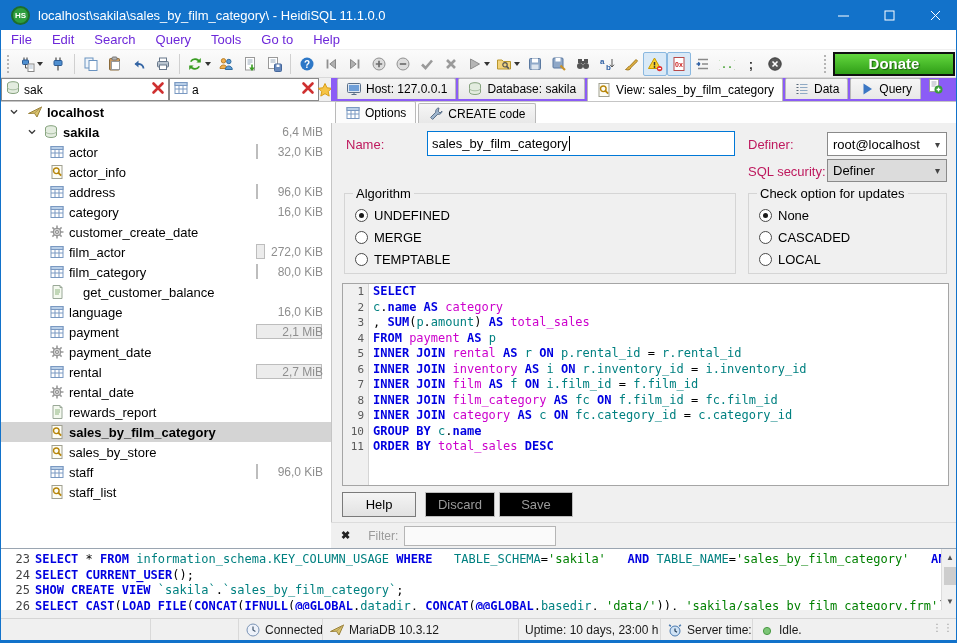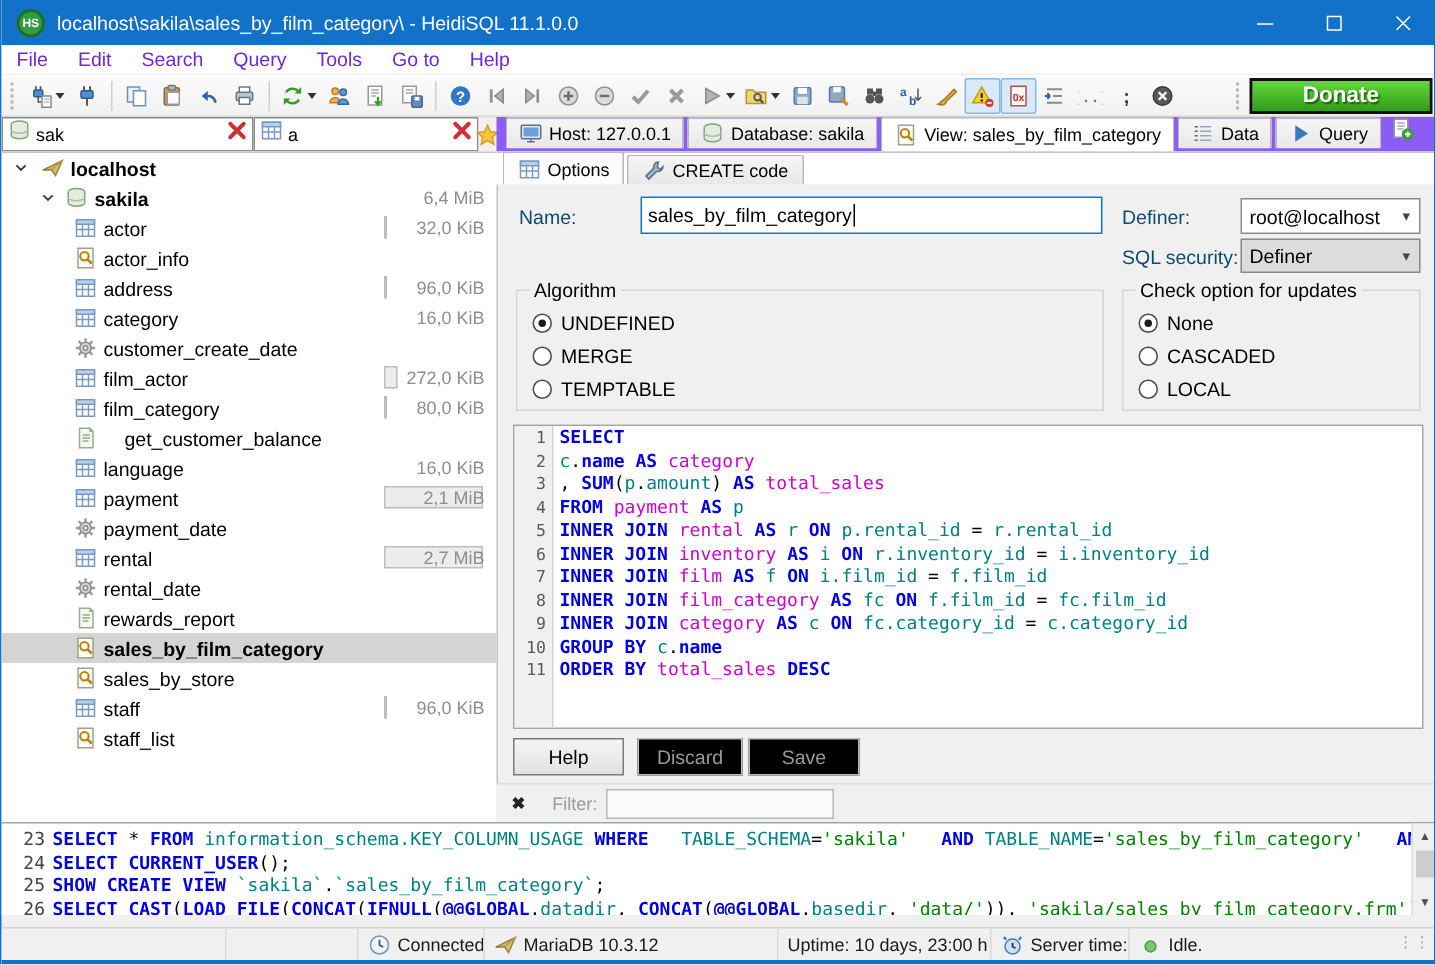--- a/index.html
+++ b/index.html
@@ -63,21 +63,21 @@
   .tab.active { background:#fff; height:23px; }
   #newtab-btn { margin-left:4px; margin-bottom:2px; }
 
   #sub-tabs { left:330px; top:101px; width:627px; height:22px; display:flex; align-items:flex-end; background:#fff; border-top:1px solid #c5c5c5; padding-left:4px; }
   .subtab { display:flex; align-items:center; gap:4px; font-size:12px; height:20px; padding:0 9px; border:1px solid #b9b9b9; border-bottom:none;
             background:linear-gradient(#f6f6f6,#e8e8e8); margin-right:2px; border-radius:2px 2px 0 0; white-space:nowrap; }
   .subtab.active { background:#fcfcfc; height:22px; }
 
   
   #options-panel { left:330px; top:123px; width:627px; height:399px; background:#f0f0f0; border-left:1px solid #c5c5c5; }
-  .form-label { position:absolute; font-size:13px; color:#0c4a6e; }
+  .form-label { position:absolute; font-size:13px; color:#be185d; }
   #name-input { position:absolute; left:95px; top:8px; width:308px; height:25px; border:1px solid #0078d7; background:#fff;
                 display:flex; align-items:center; padding-left:4px; font-size:13px; }
   #name-input .caret { width:1px; height:15px; background:#000; margin-left:1px; }
   .combo { position:absolute; height:24px; border:1px solid #8a8a8a; display:flex; align-items:center; font-size:13px; padding-left:5px; }
   .combo .arrow { margin-left:auto; width:17px; display:flex; align-items:center; justify-content:center; color:#444; font-size:10px; }
   #definer-combo { left:495px; top:9px; width:120px; background:#fff; }
   #security-combo { left:495px; top:36px; width:120px; height:23px; background:#dcdcdc; }
 
   .groupbox { position:absolute; border:1px solid #d5d5d5; background:#f0f0f0; }
   .groupbox .gb-title { position:absolute; top:-8px; left:8px; background:#f0f0f0; padding:0 3px; font-size:13px; }

